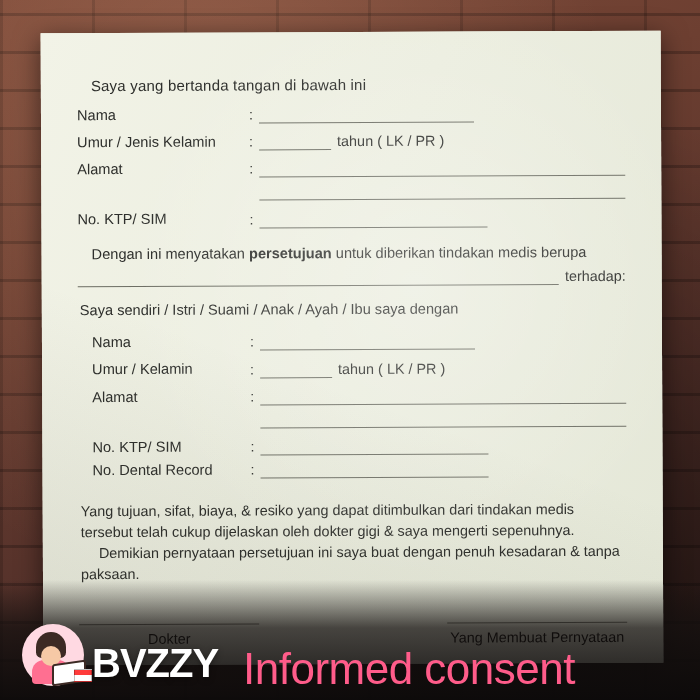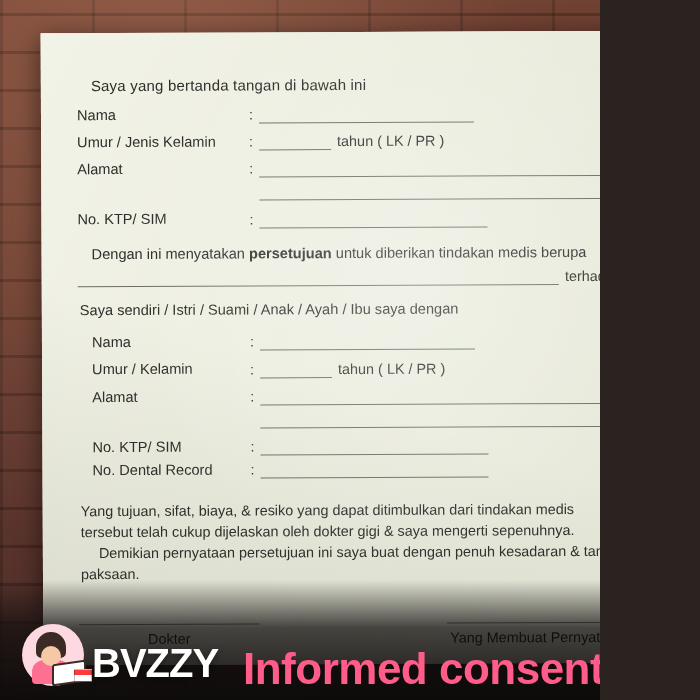--- a/index.html
+++ b/index.html
@@ -8,21 +8,21 @@
   }
   body {
     width: 700px;
     height: 700px;
     overflow: hidden;
     font-family: "Liberation Sans", sans-serif;
     background: #2b2320;
   }
   .photo {
     position: relative;
-    width: 600px;
+    width: 700px;
     height: 700px;
     overflow: hidden;
   }
   
   .brick-bg {
     position: absolute;
     inset: 0;
     background:
       repeating-linear-gradient(0deg,
         rgba(0,0,0,0.22) 0px, rgba(0,0,0,0.22) 3px,
@@ -181,21 +181,21 @@
     color: #ffffff;
     letter-spacing: -1px;
     font-family: "Liberation Sans", sans-serif;
     text-shadow: 0 2px 6px rgba(0,0,0,0.4);
   }
   .overlay-title {
     position: absolute;
     left: 243px;
     bottom: 6px;
     font-size: 44px;
-    font-weight: bold;
+    font-weight: normal;
     color: #ff5c8a;
     font-family: "Liberation Sans", sans-serif;
     letter-spacing: -0.5px;
     white-space: nowrap;
   }
 
   
   .avatar {
     position: absolute;
     left: 22px;

